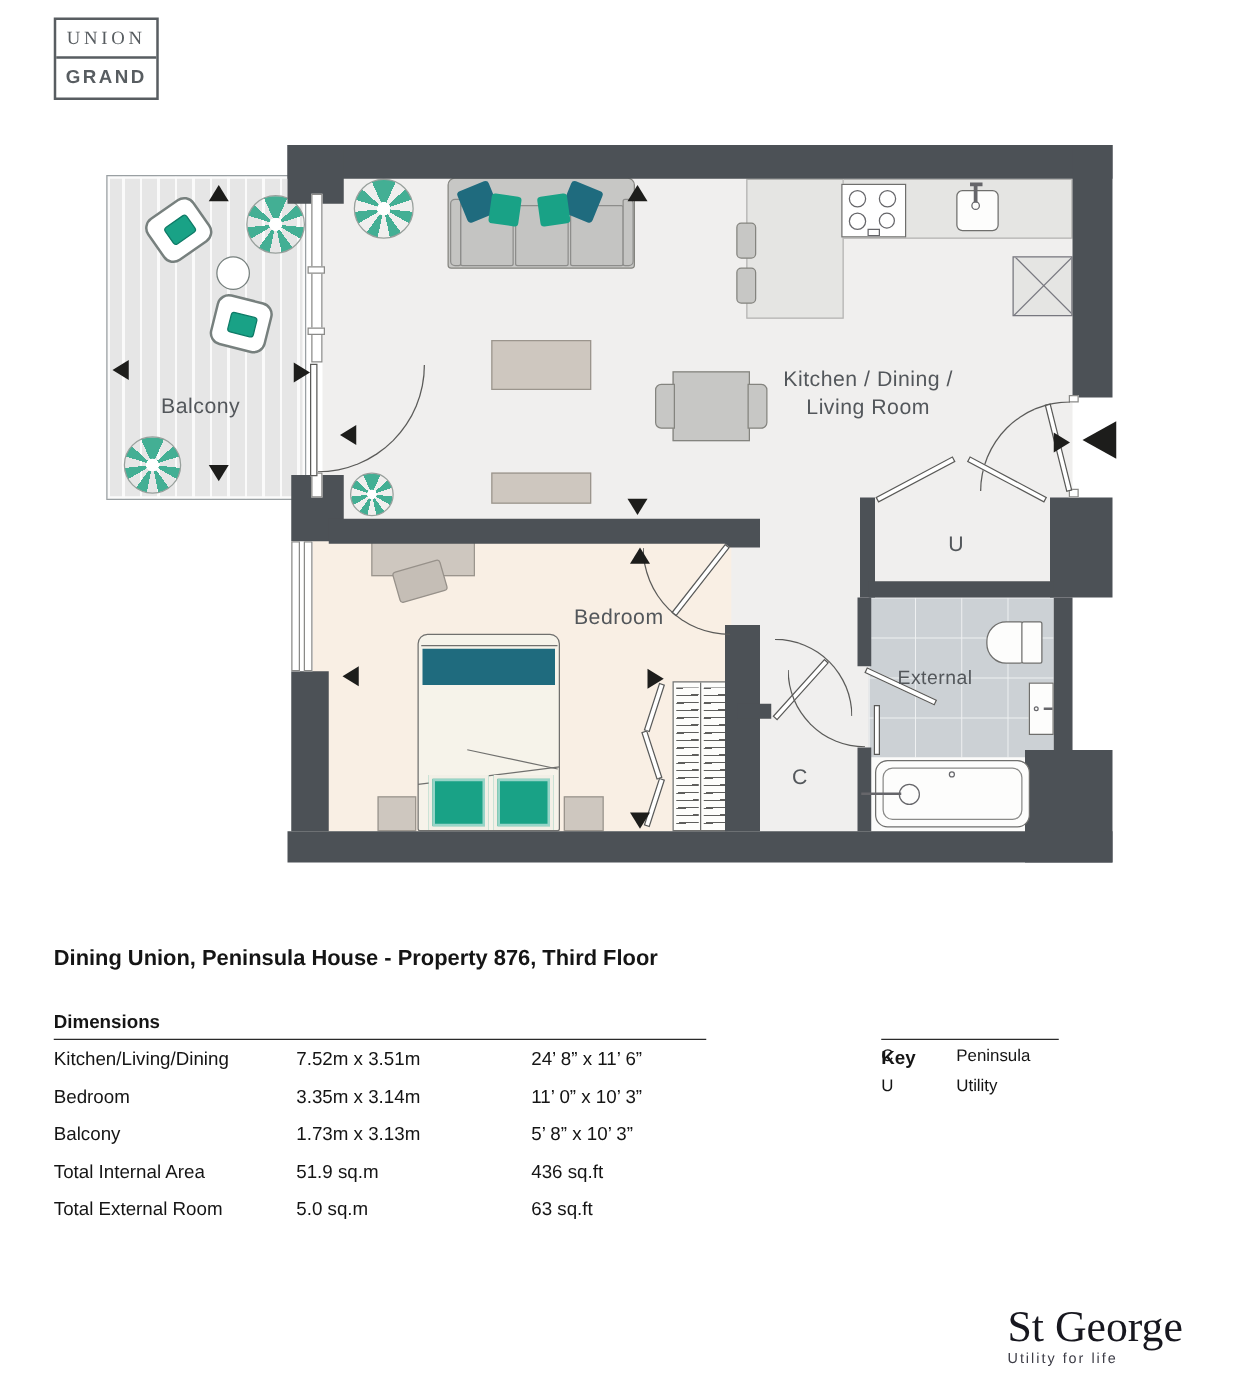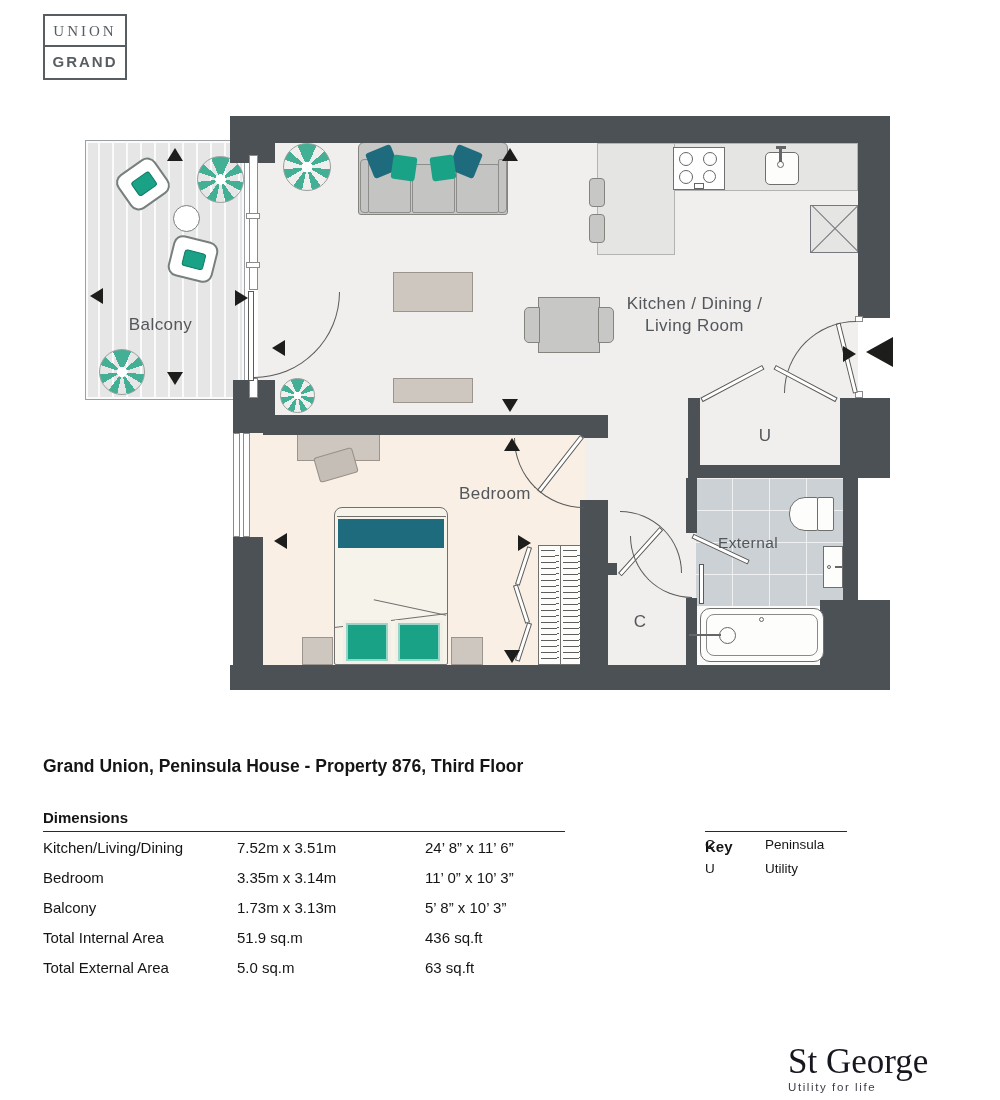--- a/index.html
+++ b/index.html
@@ -32,21 +32,21 @@
   .title{position:absolute;left:43px;top:756px;font-size:17.5px;font-weight:bold;color:#151515}
   .sec-head{position:absolute;font-size:15px;font-weight:bold;color:#151515}
   .rule{position:absolute;height:1px;background:#2a2a2a}
   .dimrow{position:absolute;left:43px;width:560px;height:22px;font-size:15px;color:#151515}
   .dimrow .c1{position:absolute;left:0}
   .dimrow .c2{position:absolute;left:194px}
   .dimrow .c3{position:absolute;left:382px}
   .keyrow{position:absolute;left:705px;width:150px;height:18px;font-size:13.5px;color:#151515}
   .keyrow .k1{position:absolute;left:0}
   .keyrow .k2{position:absolute;left:60px}
-  .stg{position:absolute;left:788px;top:1044px;width:160px;color:#17171f}
+  .stg{position:absolute;left:806px;top:1044px;width:160px;color:#17171f}
   .stg-name{font-family:"Liberation Serif",serif;font-size:35px;line-height:36px}
   .stg-tag{font-size:11.5px;letter-spacing:1.6px;color:#3c3c46;margin-top:1px}
   .hangers{position:absolute;background:repeating-linear-gradient(178deg,#5e5e5c 0 1px,rgba(0,0,0,0) 1px 6px)}
   .seat{position:absolute;background:#c4c4c2;border:1px solid #8d8d8b;border-radius:2px}
   .bchair{position:absolute;background:#fff;border:2px solid #77807e;border-radius:10px}
 </style>
 </head>
 <body>
 
 <div class="logo-box">
@@ -203,21 +203,21 @@
   <div class="ar up" style="left:502px;top:148px"></div>
   <div class="ar down" style="left:502px;top:399px"></div>
   <div class="ar up" style="left:504px;top:438px"></div>
   <div class="ar left" style="left:274px;top:533px"></div>
   <div class="ar right" style="left:518px;top:535px"></div>
   <div class="ar down" style="left:504px;top:650px"></div>
   <div class="ar left" style="left:866px;top:337px;border-top-width:15px;border-bottom-width:15px;border-right-width:27px"></div>
   <div class="ar right" style="left:843px;top:346px"></div>
 </div>
 
-<div class="title">Grand Union, Peninsula House - Property 876, Third Floor</div>
+<div class="title">Dining Union, Peninsula House - Property 876, Third Floor</div>
 
 <div class="sec-head" style="left:43px;top:809px">Dimensions</div>
 <div class="rule" style="left:43px;top:831px;width:522px"></div>
 
 <div class="dimrow" style="top:839px">
   <span class="c1">Kitchen/Living/Dining</span>
   <span class="c2">7.52m x 3.51m</span>
   <span class="c3">24’ 8” x 11’ 6”</span>
 </div>
 <div class="dimrow" style="top:869px">
@@ -229,21 +229,21 @@
   <span class="c1">Balcony</span>
   <span class="c2">1.73m x 3.13m</span>
   <span class="c3">5’ 8” x 10’ 3”</span>
 </div>
 <div class="dimrow" style="top:929px">
   <span class="c1">Total Internal Area</span>
   <span class="c2">51.9 sq.m</span>
   <span class="c3">436 sq.ft</span>
 </div>
 <div class="dimrow" style="top:959px">
-  <span class="c1">Total External Area</span>
+  <span class="c1">Total External Room</span>
   <span class="c2">5.0 sq.m</span>
   <span class="c3">63 sq.ft</span>
 </div>
 
 <div class="sec-head" style="left:705px;top:838px">Key</div>
 <div class="rule" style="left:705px;top:831px;width:142px"></div>
 <div class="keyrow" style="top:837px">
   <span class="k1">C</span>
   <span class="k2">Peninsula</span>
 </div>

